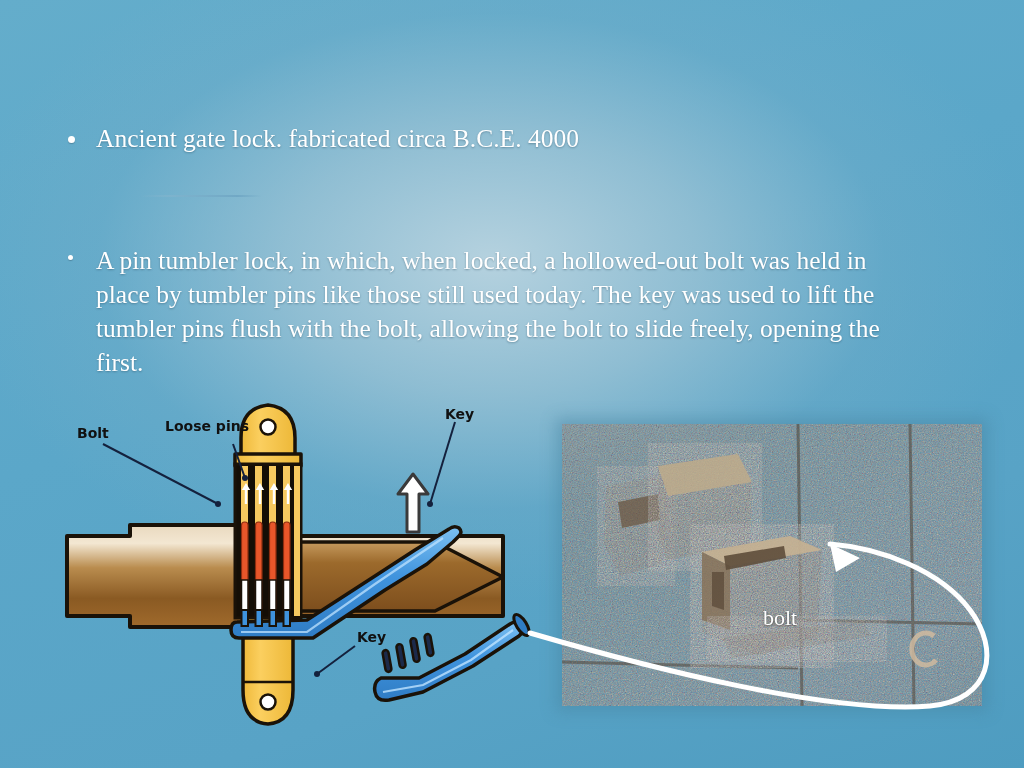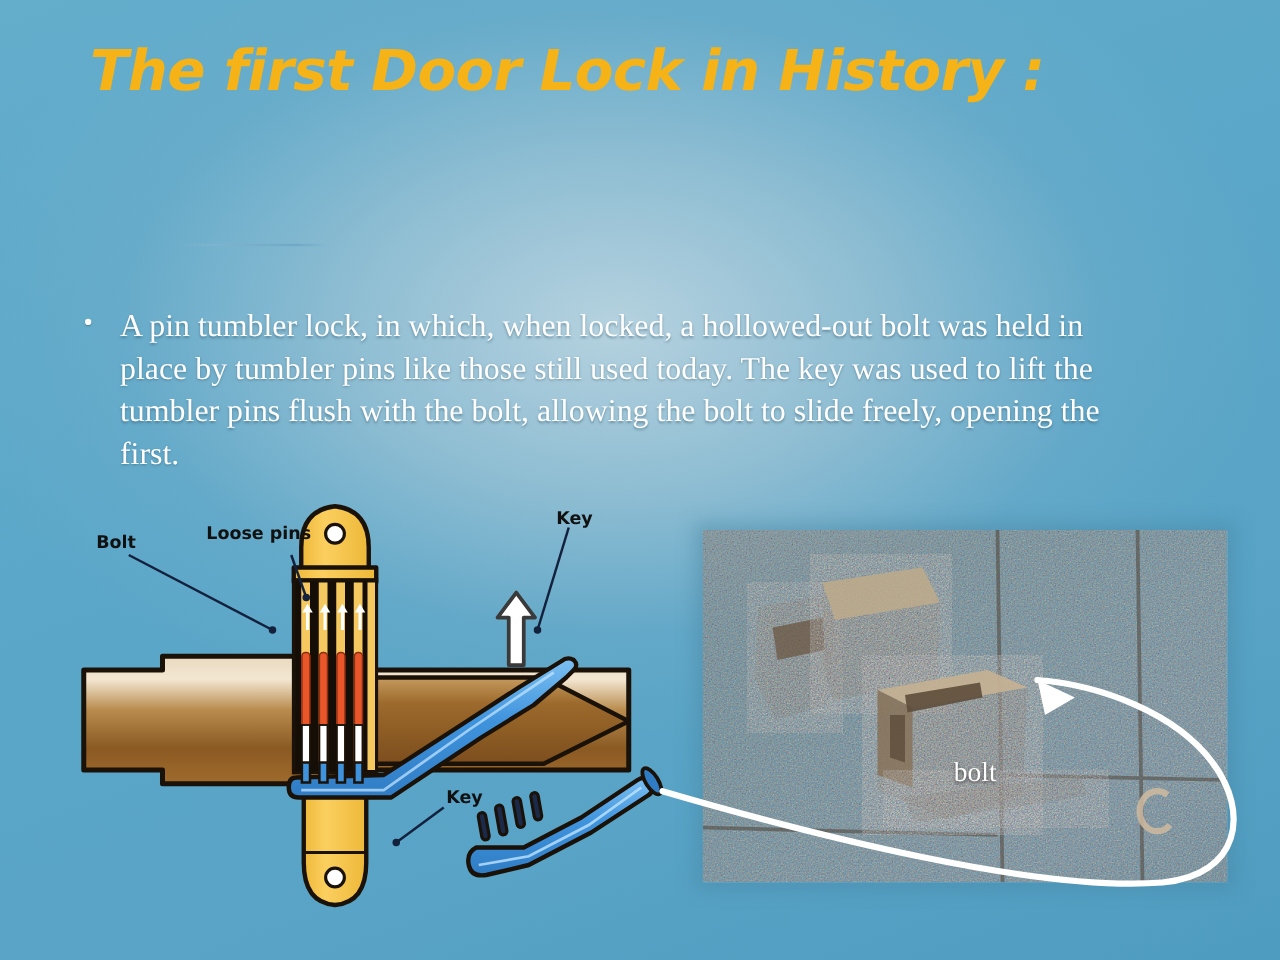--- a/index.html
+++ b/index.html
@@ -119,22 +119,25 @@
     height: 268px;
     pointer-events: none;
     z-index: 5;
   }
 </style>
 </head>
 <body>
 
 <div id="slide">
 
-  <div id="title">The first Door Lock in History :</div>
-
+
+  <div class="bullet-row" id="bullet1">
+    <span class="bullet-dot"></span>
+    <span class="bullet-text">Ancient gate lock. fabricated circa B.C.E. 4000</span>
+  </div>
 
   <div id="divider"></div>
 
   <div class="bullet-row" id="bullet2">
     <span class="bullet-dot small"></span>
     <span class="bullet-text">A pin tumbler lock, in which, when locked, a hollowed-out bolt was held in place by tumbler pins like those still used today. The key was used to lift the tumbler pins flush with the bolt, allowing the bolt to slide freely, opening the first.</span>
   </div>
 
   <div id="diagram">
     <svg width="500" height="376" viewBox="0 0 500 376" xmlns="http://www.w3.org/2000/svg">

